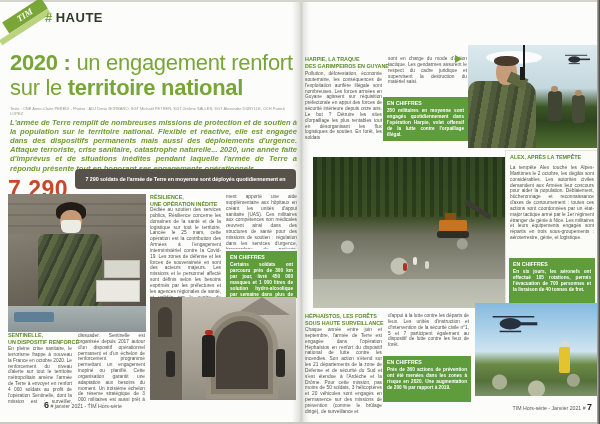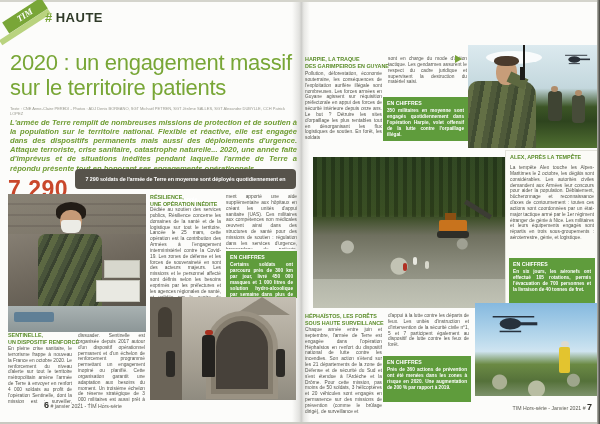--- a/index.html
+++ b/index.html
@@ -6,21 +6,21 @@
   #spread{position:relative;width:600px;height:424px;background:#fcfcfa;overflow:hidden;
           font-family:"Liberation Sans",sans-serif;}
   .abs{position:absolute;}
   
   .ribbon{left:2px;top:9px;width:46px;height:13px;background:#79a637;transform:rotate(-33deg);
           color:#fff;font:italic bold 9px "Liberation Serif",serif;text-align:center;line-height:13px;}
   .ribbon2{left:-4px;top:24px;width:58px;height:6px;background:#b9d37f;transform:rotate(-33deg);}
   .tag{left:45px;top:10px;font-size:13px;font-weight:bold;color:#2f3a28;letter-spacing:.5px;}
   .tag .hash{color:#79a637;margin-right:3px;}
   .title{left:10px;top:50px;color:#78a636;font-size:22px;line-height:25px;letter-spacing:-.3px;width:290px;}
-  .title .b{font-weight:normal;}
+  .title .b{font-weight:bold;}
   .byline{left:10px;top:106px;width:286px;font-size:4px;color:#98988e;}
   .intro{left:10px;top:118px;width:287px;font-size:7.6px;line-height:1.2;font-weight:bold;font-style:italic;
          color:#6f9c33;text-align:justify;}
   
   .stat-num{left:8px;top:164px;font-size:23px;font-weight:bold;color:#c9472b;letter-spacing:.5px;margin-top:12px;}
   .stat-banner{left:75px;top:169px;width:221px;height:20px;background:#57534b;border-radius:4px;
         color:#fff;font-size:5.4px;font-weight:bold;text-align:center;line-height:20px;letter-spacing:-.1px;}
   
   .shead{font-size:5.4px;font-weight:bold;color:#5a8c29;line-height:1.25;}
   .col{font-size:4.8px;line-height:1.22;color:#53534c;text-align:justify;overflow:hidden;}
@@ -144,22 +144,22 @@
 
   <div class="abs ribbon2"></div>
   <div class="abs ribbon">
     <span>TIM</span>
   </div>
   <div class="abs tag">
     <span class="hash">#</span><span>HAUTE</span>
   </div>
 
   <div class="abs title">
-    <div><span class="b">2020 :</span><span> un engagement massif</span></div>
-    <div><span>sur le </span><span class="b">territoire patients</span></div>
+    <div><span class="b">2020 :</span><span> un engagement renfort</span></div>
+    <div><span>sur le </span><span class="b">territoire national</span></div>
   </div>
 
   <div class="abs byline">Texte : CNE Anne-Claire PEREDI - Photos : ADJ Denis BOREANO, SGT Michaël PETREN, SGT Jérôme SALLES, SGT Alexandre DUBYLLE, CCH Patrick LOPEZ</div>
   <div class="abs intro">L'armée de Terre remplit de nombreuses missions de protection et de soutien à la population sur le territoire national. Flexible et réactive, elle est engagée dans des dispositifs permanents mais aussi des déploiements d'urgence. Attaque terroriste, crise sanitaire, catastrophe naturelle... 2020, une année faite d'imprévus et de situations inédites pendant laquelle l'armée de Terre a répondu présente tout en honorant ses engagements opérationnels.</div>
 
   <div class="abs stat-num">7 290</div>
   <div class="abs stat-banner">7 290 soldats de l'armée de Terre en moyenne sont déployés quotidiennement en métropole.</div>
 
   <div class="abs p1">
     <div class="abs shelf"></div>

